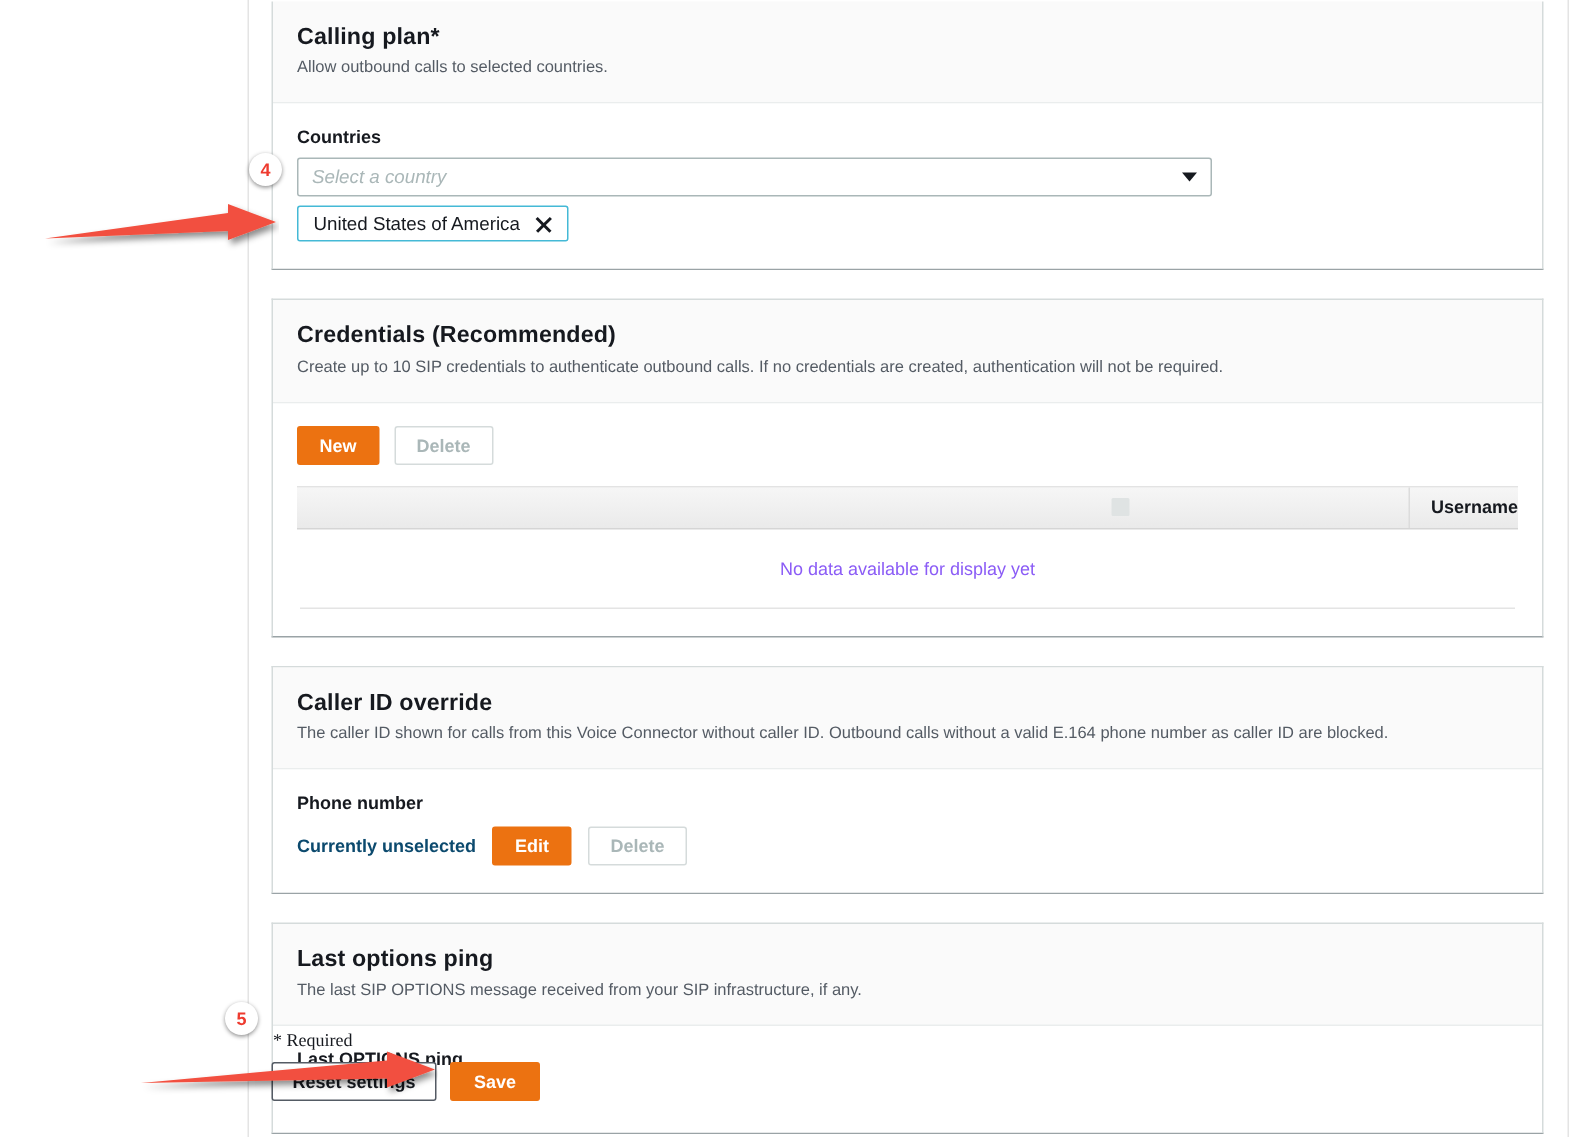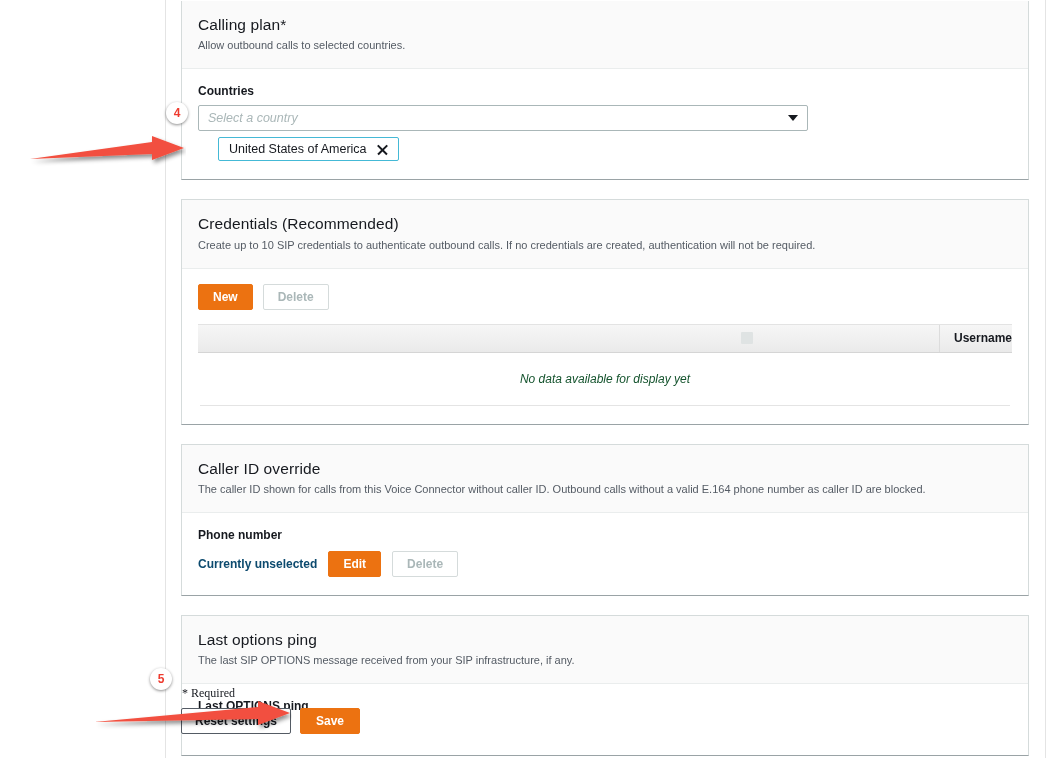--- a/index.html
+++ b/index.html
@@ -44,21 +44,21 @@
   }
   .panel.first { margin-top: 1px; border-top: none; }
 
   .panel-head {
     background: #fafafa;
     border-bottom: 1px solid #eaeded;
     padding: 14px 16px 14px;
   }
   .panel-title {
     font-size: 15.5px;
-    font-weight: normal;
+    font-weight: bold;
     color: #16191f;
     letter-spacing: .1px;
     margin: 0 0 4px 0;
     line-height: 1.25;
   }
   .panel-desc {
     font-size: 11px;
     color: #545b64;
     margin: 0;
     line-height: 1.45;
@@ -96,21 +96,21 @@
     position: absolute;
     right: 9px;
     top: 50%;
     transform: translateY(-50%);
     width: 0; height: 0;
     border-left: 5px solid transparent;
     border-right: 5px solid transparent;
     border-top: 6px solid #16191f;
   }
 
-  .token-row { margin-top: 6px; margin-left: 20px; }
+  .token-row { margin-top: 6px; }
   .token {
     display: inline-flex;
     align-items: center;
     gap: 9px;
     border: 1px solid #44b9d6;
     background: #ffffff;
     border-radius: 2px;
     padding: 4px 9px 4px 10px;
     font-size: 12.5px;
     color: #16191f;
@@ -198,22 +198,21 @@
   .tbl-empty {
     height: 52px;
     display: flex;
     align-items: center;
     justify-content: center;
     border-bottom: 1px solid #e4e4e4;
     margin: 0 2px;
   }
   .tbl-empty span {
     font-size: 12px;
-    font-style: italic;
-    color: #14532d;
+    color: #8b5cf6;
     text-align: right;
   }
 
   
   .inline-row {
     display: flex;
     align-items: center;
     gap: 11px;
     margin-top: 9px;
   }

